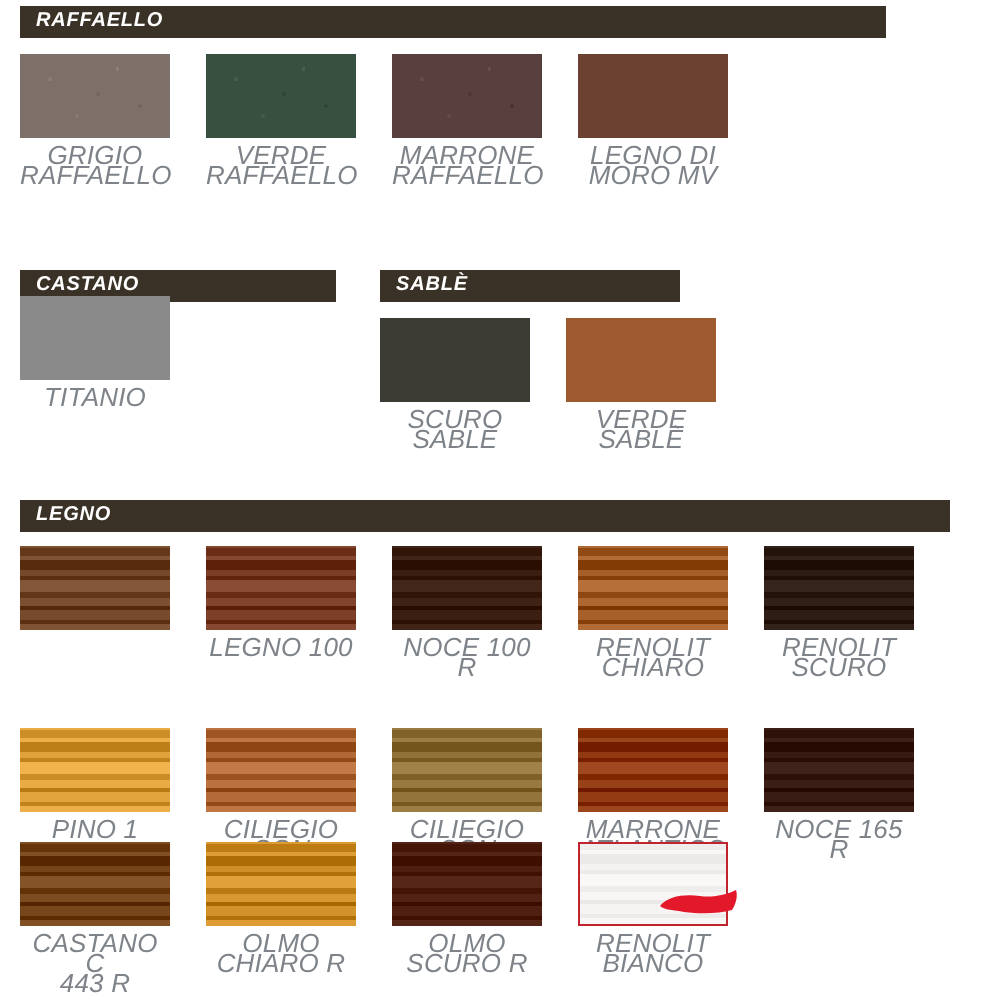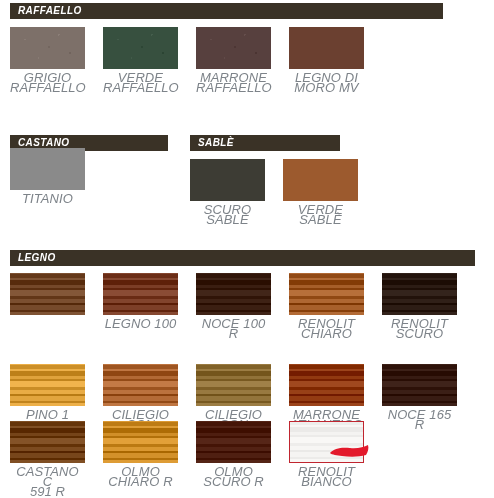--- a/index.html
+++ b/index.html
@@ -235,21 +235,21 @@
       <div class="label">NOCE 165 R</div>
     </div>
   </div>
 
   <div class="swatch-row" style="top:421px;">
     <div class="cell">
       <div class="chip">
           <div class="chip-inner" id="c3-2-0" style="background: repeating-linear-gradient(0deg, rgb(128, 79, 36) 0px, rgb(128, 79, 36) 3px, rgb(92, 43, 0) 3px, rgb(92, 43, 0) 5px, rgb(119, 70, 27) 5px, rgb(119, 70, 27) 10px, rgb(85, 36, 0) 10px, rgb(85, 36, 0) 12px, rgb(124, 75, 32) 12px, rgb(124, 75, 32) 16px, rgb(99, 50, 7) 16px, rgb(99, 50, 7) 19px, rgb(132, 83, 40) 19px, rgb(132, 83, 40) 25px, rgb(92, 43, 0) 25px, rgb(92, 43, 0) 27px, rgb(117, 68, 25) 27px, rgb(117, 68, 25) 30px, rgb(88, 39, 0) 30px, rgb(88, 39, 0) 35px, rgb(128, 79, 36) 35px, rgb(128, 79, 36) 37px, rgb(101, 52, 9) 37px, rgb(101, 52, 9) 41px, rgb(126, 77, 34) 41px, rgb(126, 77, 34) 44px, rgb(87, 38, 0) 44px, rgb(87, 38, 0) 46px, rgb(121, 72, 29) 46px, rgb(121, 72, 29) 51px, rgb(96, 47, 4) 51px, rgb(96, 47, 4) 54px), linear-gradient(rgb(110, 61, 18), rgb(110, 61, 18));"></div>
         </div>
       <div class="label">CASTANO C
-591 R</div>
+443 R</div>
     </div>
     <div class="cell">
       <div class="chip">
           <div class="chip-inner" id="c3-2-1" style="background: repeating-linear-gradient(0deg, rgb(222, 156, 53) 0px, rgb(222, 156, 53) 3px, rgb(178, 112, 9) 3px, rgb(178, 112, 9) 5px, rgb(211, 145, 42) 5px, rgb(211, 145, 42) 10px, rgb(169, 103, 0) 10px, rgb(169, 103, 0) 12px, rgb(218, 152, 49) 12px, rgb(218, 152, 49) 16px, rgb(187, 121, 18) 16px, rgb(187, 121, 18) 19px, rgb(226, 160, 57) 19px, rgb(226, 160, 57) 25px, rgb(178, 112, 9) 25px, rgb(178, 112, 9) 27px, rgb(209, 143, 40) 27px, rgb(209, 143, 40) 30px, rgb(174, 108, 5) 30px, rgb(174, 108, 5) 35px, rgb(222, 156, 53) 35px, rgb(222, 156, 53) 37px, rgb(189, 123, 20) 37px, rgb(189, 123, 20) 41px, rgb(220, 154, 51) 41px, rgb(220, 154, 51) 44px, rgb(171, 105, 2) 44px, rgb(171, 105, 2) 46px, rgb(213, 147, 44) 46px, rgb(213, 147, 44) 51px, rgb(182, 116, 13) 51px, rgb(182, 116, 13) 54px), linear-gradient(rgb(200, 134, 31), rgb(200, 134, 31));"></div>
         </div>
       <div class="label">OLMO
 CHIARO R</div>
     </div>
     <div class="cell">
       <div class="chip">

